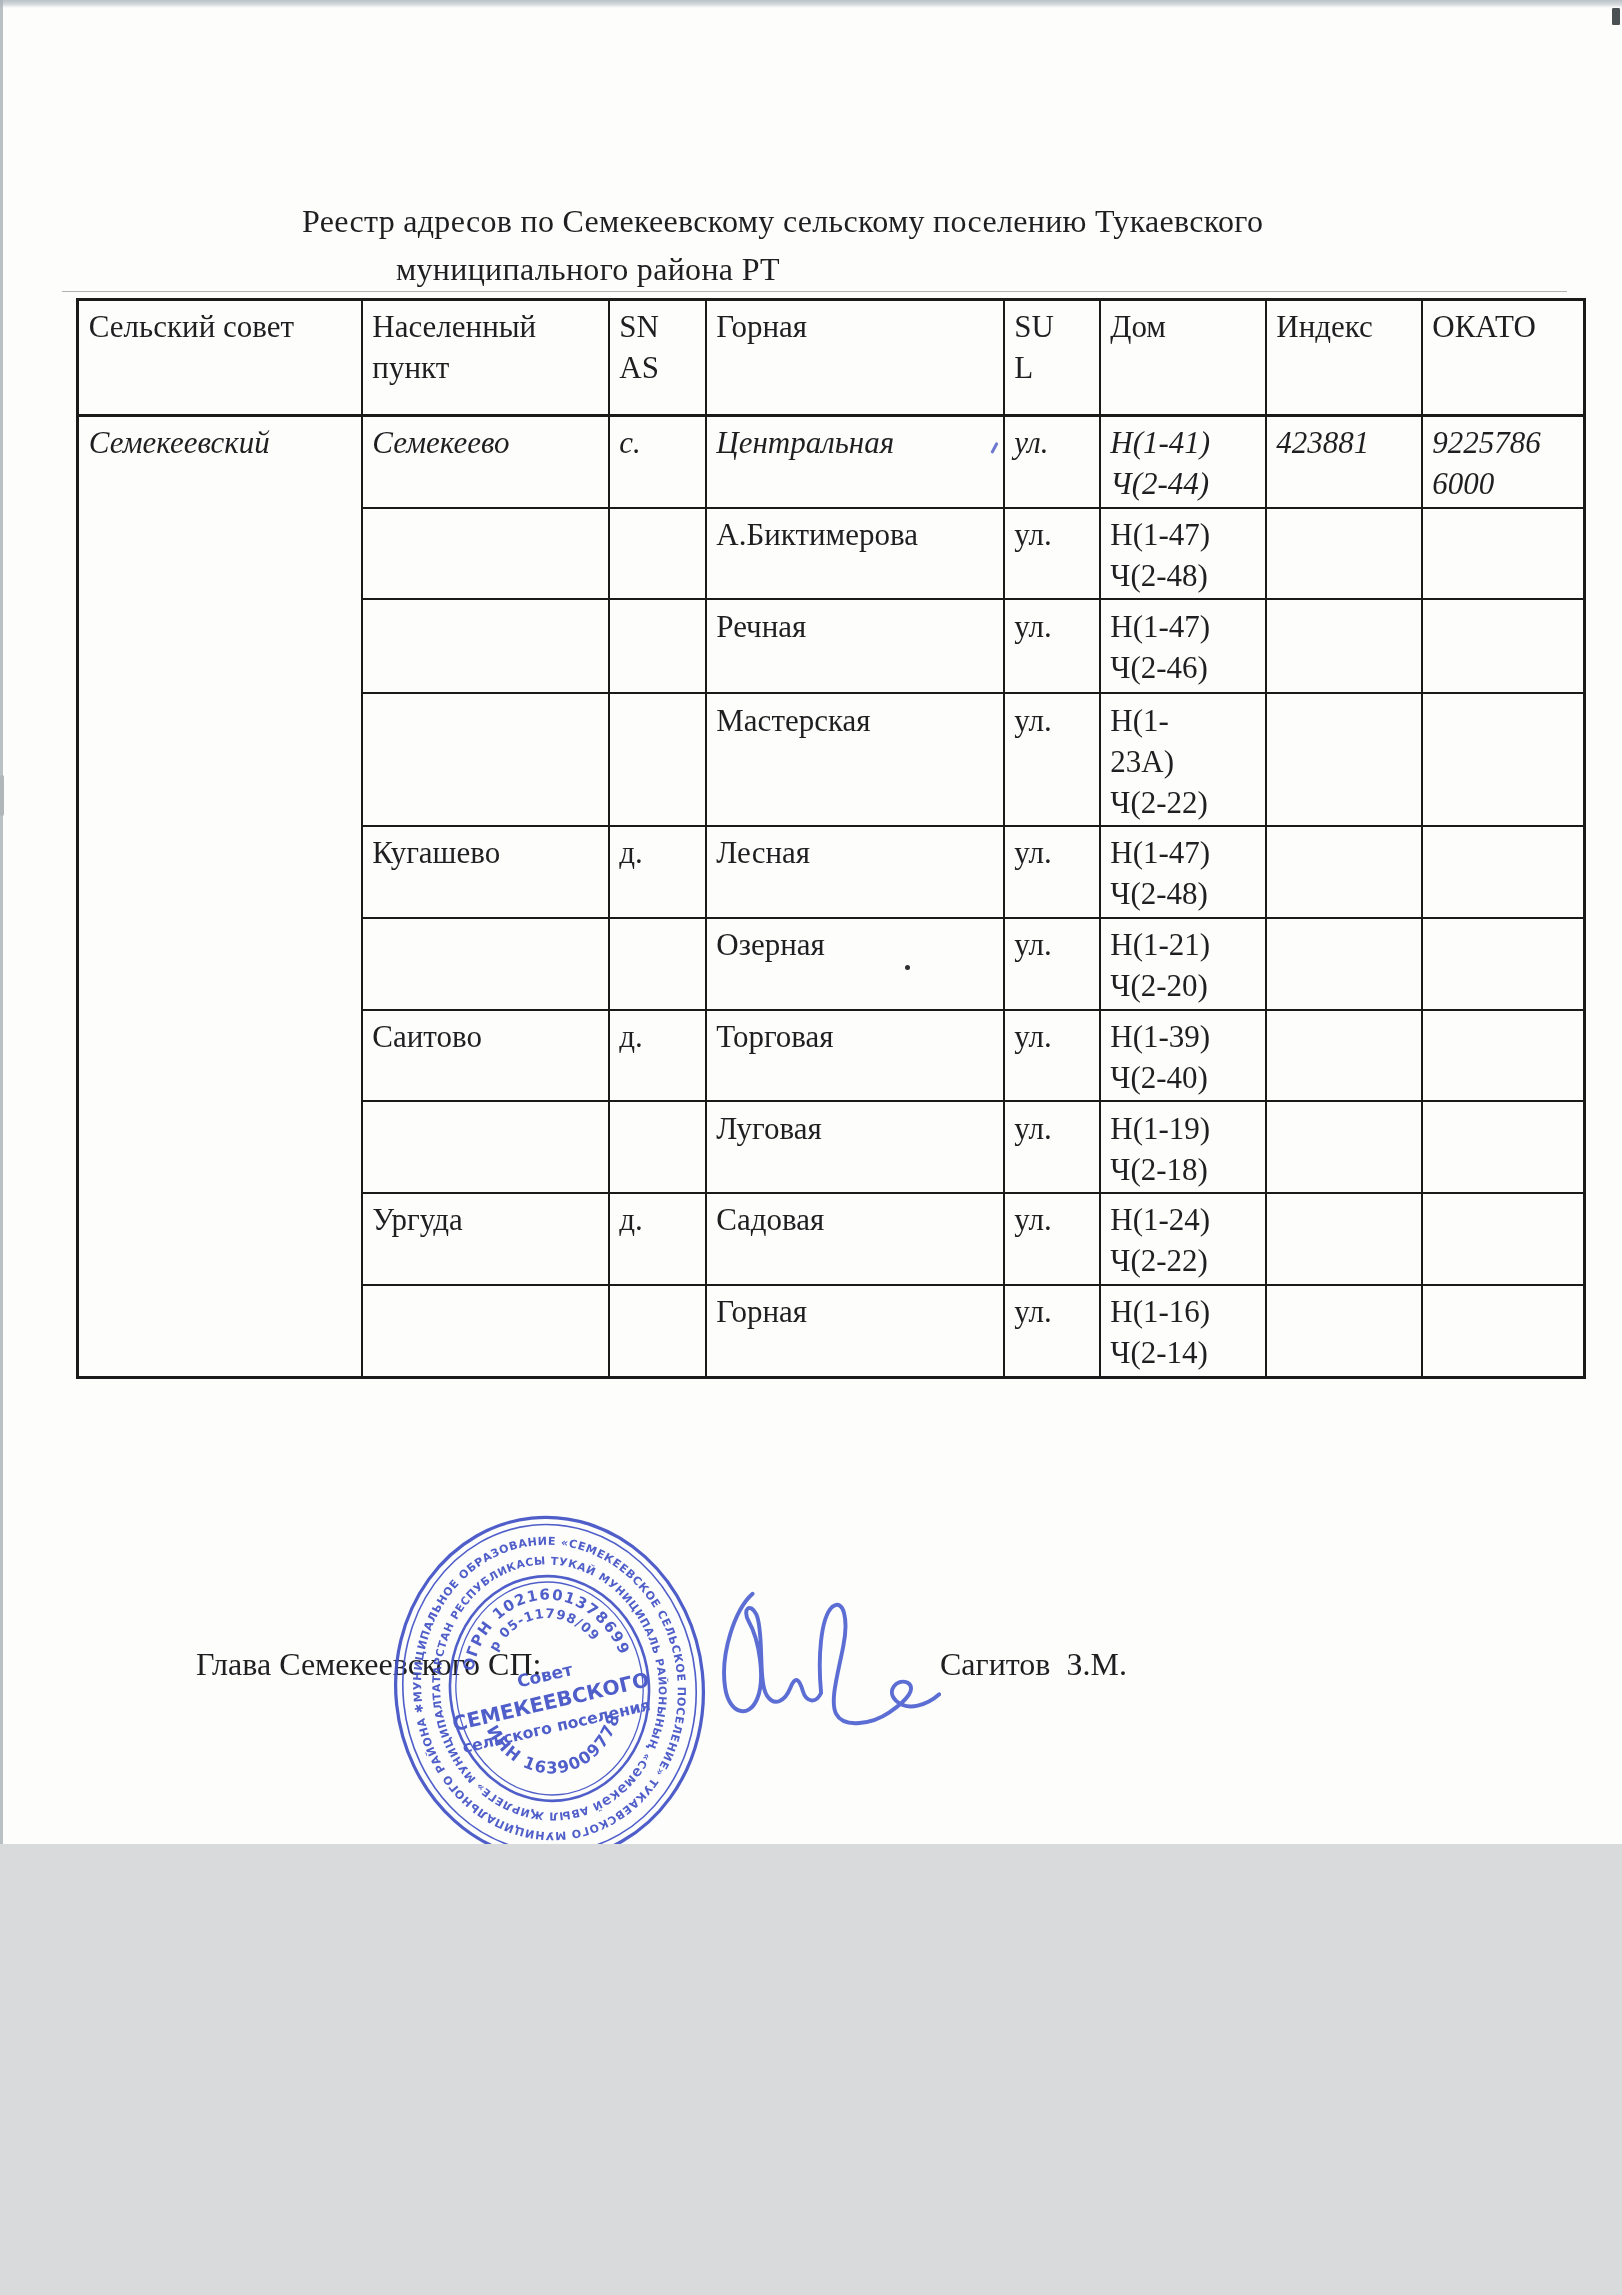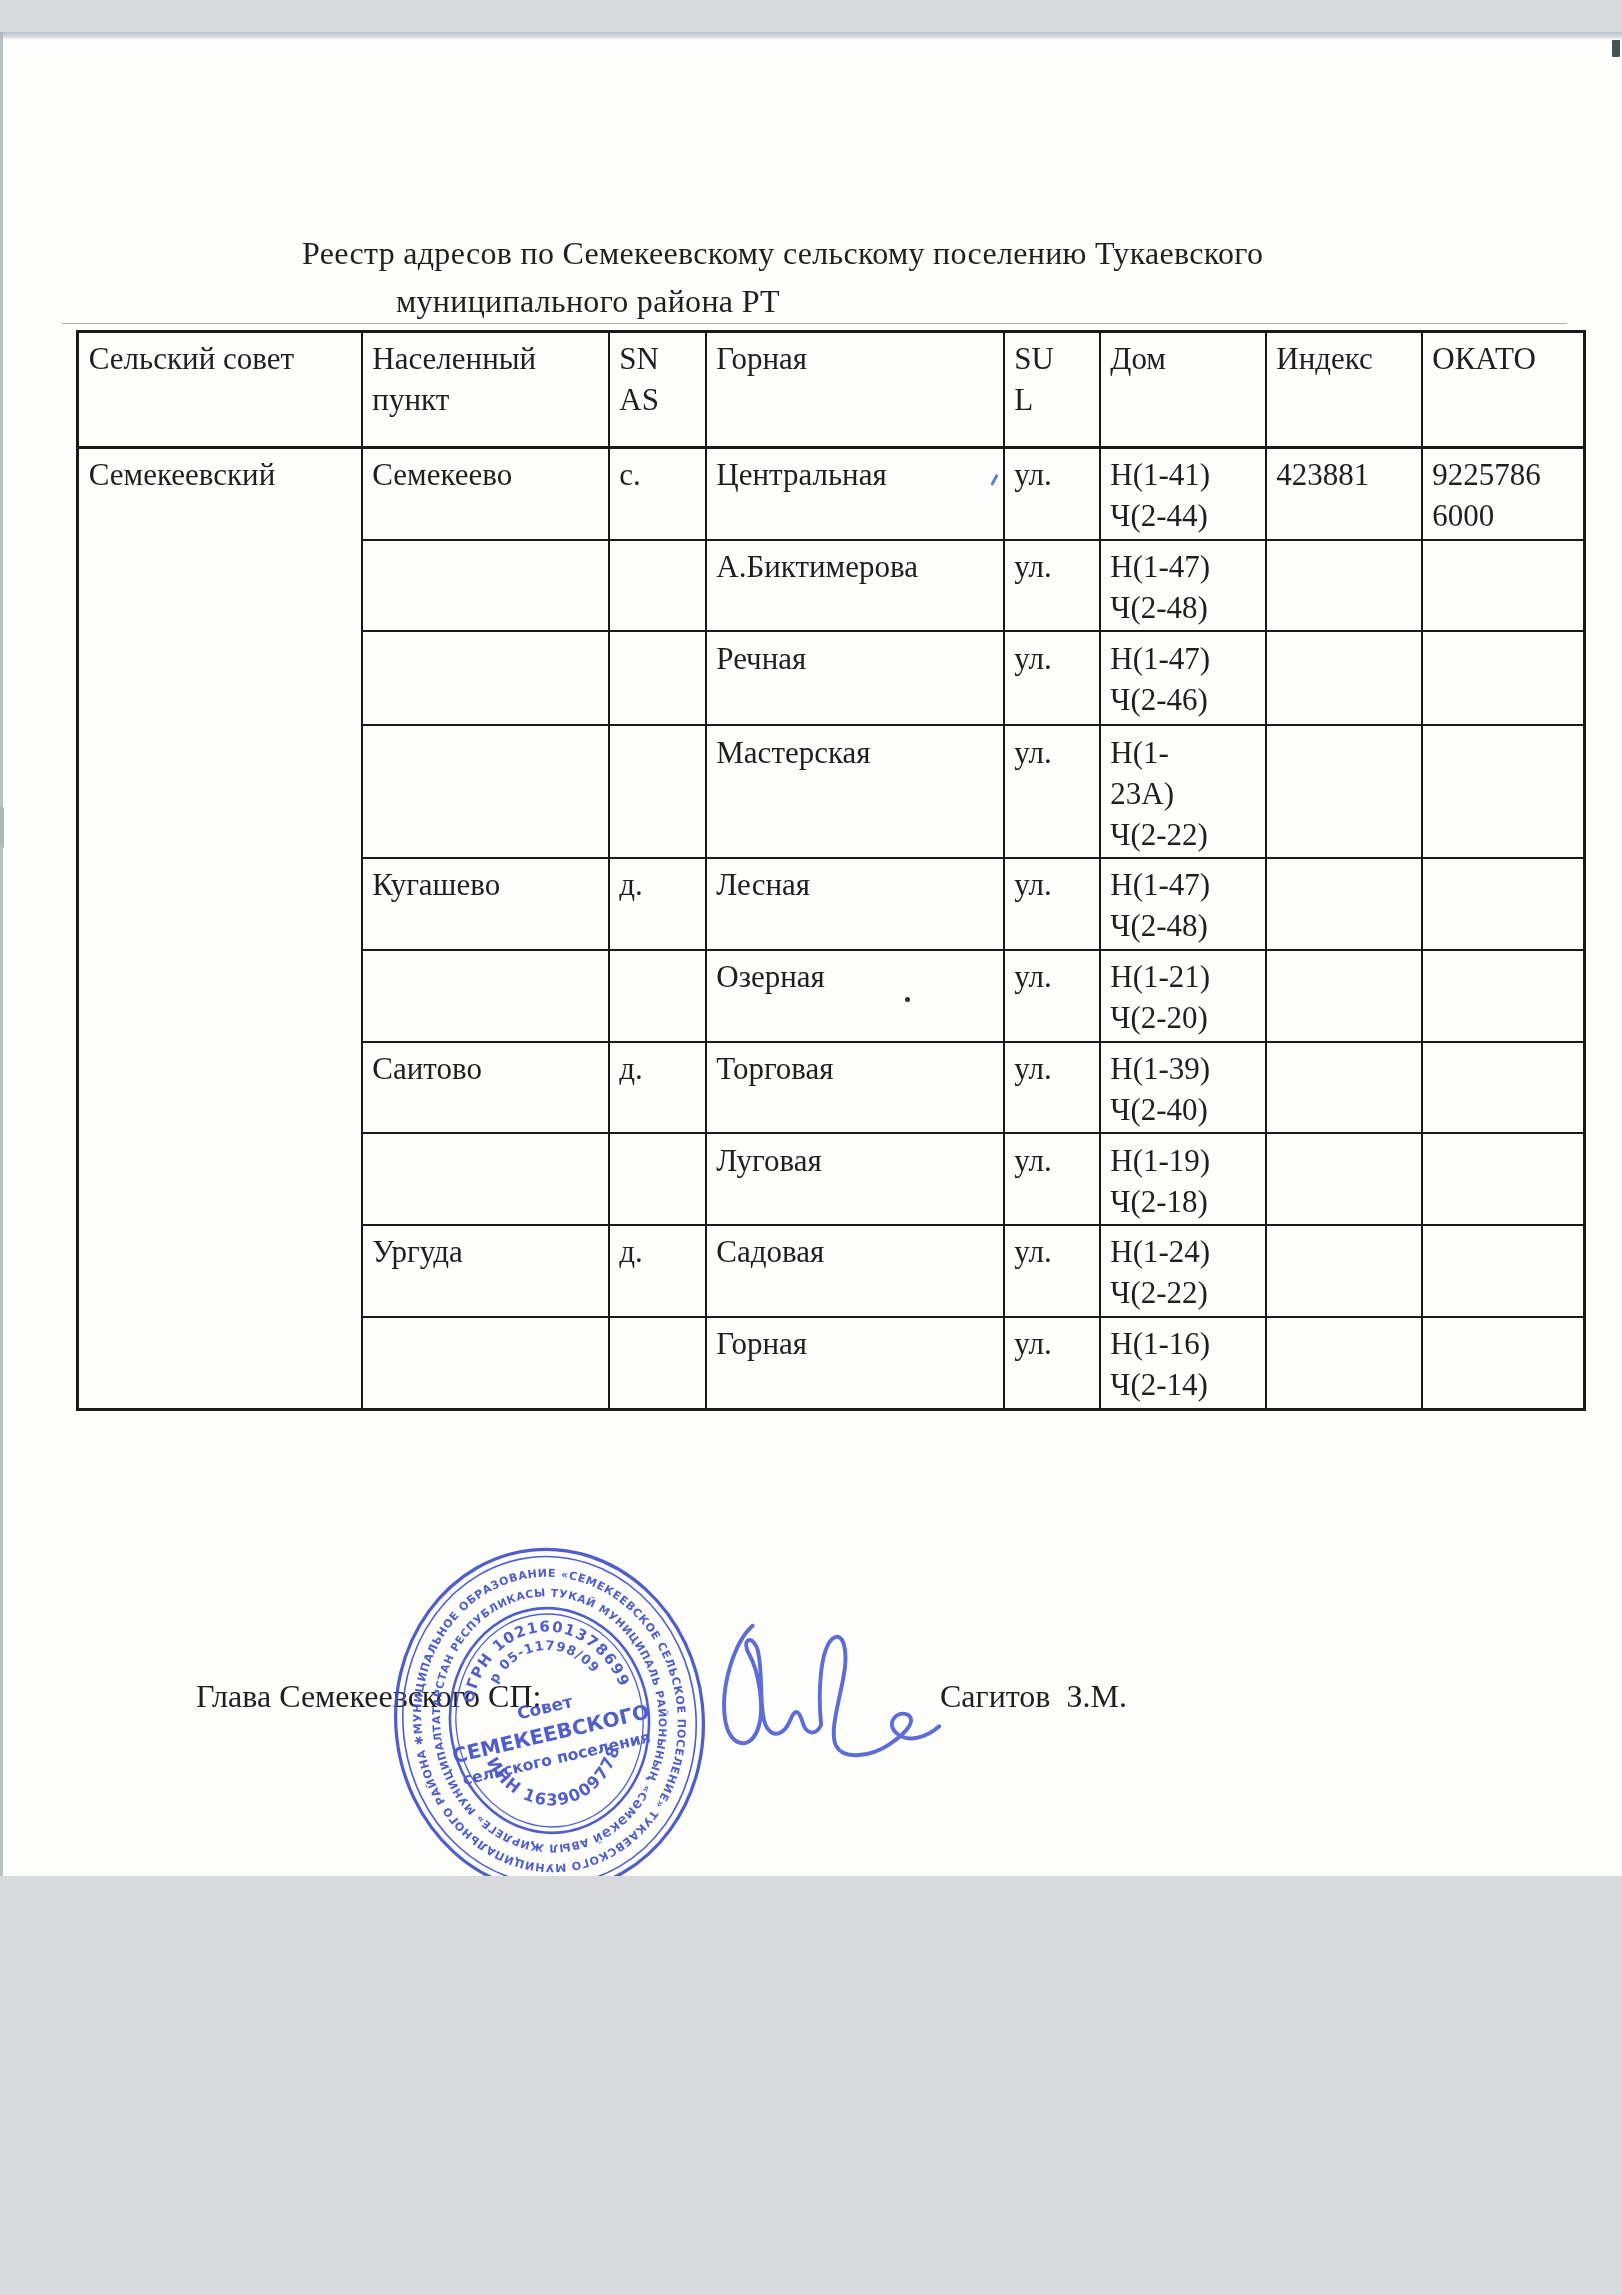--- a/index.html
+++ b/index.html
@@ -3,21 +3,20 @@
 <meta charset="utf-8">
 <style>
   html,body{margin:0;padding:0;background:#d9dadb;}
   .page{
     position:relative;
     width:1623px;height:1844px;
     background:#fdfdfb;
     font-family:"Liberation Serif","DejaVu Serif",serif;
     color:#1f1f22;
     overflow:hidden;
-    margin-top:32px;
   }
   
   .scan-top{position:absolute;left:0;top:0;width:1623px;height:7.9px;
     background:linear-gradient(to bottom,#b9c1c7 0%,#d4dade 55%,rgba(255,255,255,0) 100%);}
   .scan-left{position:absolute;left:0;top:0;width:2.6px;height:2295px;background:#a9b1b7;opacity:.8;}
   .scan-right-mark{position:absolute;left:1612px;top:7.9px;width:7.9px;height:17px;background:#4b5054;border-radius:1.3px;}
   .scan-bottom1{position:absolute;left:419px;top:2285px;width:294px;height:5.9px;background:#b6b09c;opacity:.75;}
   .scan-bottom2{position:absolute;left:710px;top:2286px;width:216px;height:4.6px;background:#9aa0a4;opacity:.8;}
   .scan-leftmark{position:absolute;left:0;top:775px;width:3.9px;height:41px;background:#b0b6ba;border-radius:2px;}
   .speck-dot{position:absolute;left:905px;top:965px;width:5.2px;height:5.2px;background:#2f2f31;border-radius:50%;}
@@ -36,21 +35,21 @@
   }
   table.registry th, table.registry td{
     border:2px solid #1a1a1b;
     vertical-align:top;text-align:left;
     font-size:31px;line-height:41px;font-weight:normal;
     padding:5.2px 3.9px 2.6px 9.8px;
     white-space:pre-line;
     overflow:hidden;
   }
   table.registry th{height:105px;border-bottom:3.3px solid #1a1a1b;}
-  tr.r-h1{height:80px;} tr.r-h2{height:87px;} tr.r-h3{height:94px;}
+  tr.r-h1{height:80px;font-style:italic;} tr.r-h2{height:87px;} tr.r-h3{height:94px;}
   tr.r-h4{height:131px;} tr.r-h5{height:87px;} tr.r-h6{height:90px;}
   tr.r-h7{height:90px;} tr.r-h8{height:88px;} tr.r-h9{height:88px;}
   tr.r-h10{height:92px;}
 
   
   .sign-title{position:absolute;left:196px;top:1646px;font-size:32px;white-space:pre;}
   .sign-name{position:absolute;left:940px;top:1646px;font-size:32px;white-space:pre;text-align:right;}
 
   .stamp{position:absolute;left:386px;top:1509px;width:327px;height:359px;
     transform:rotate(-6deg);opacity:.93;}

